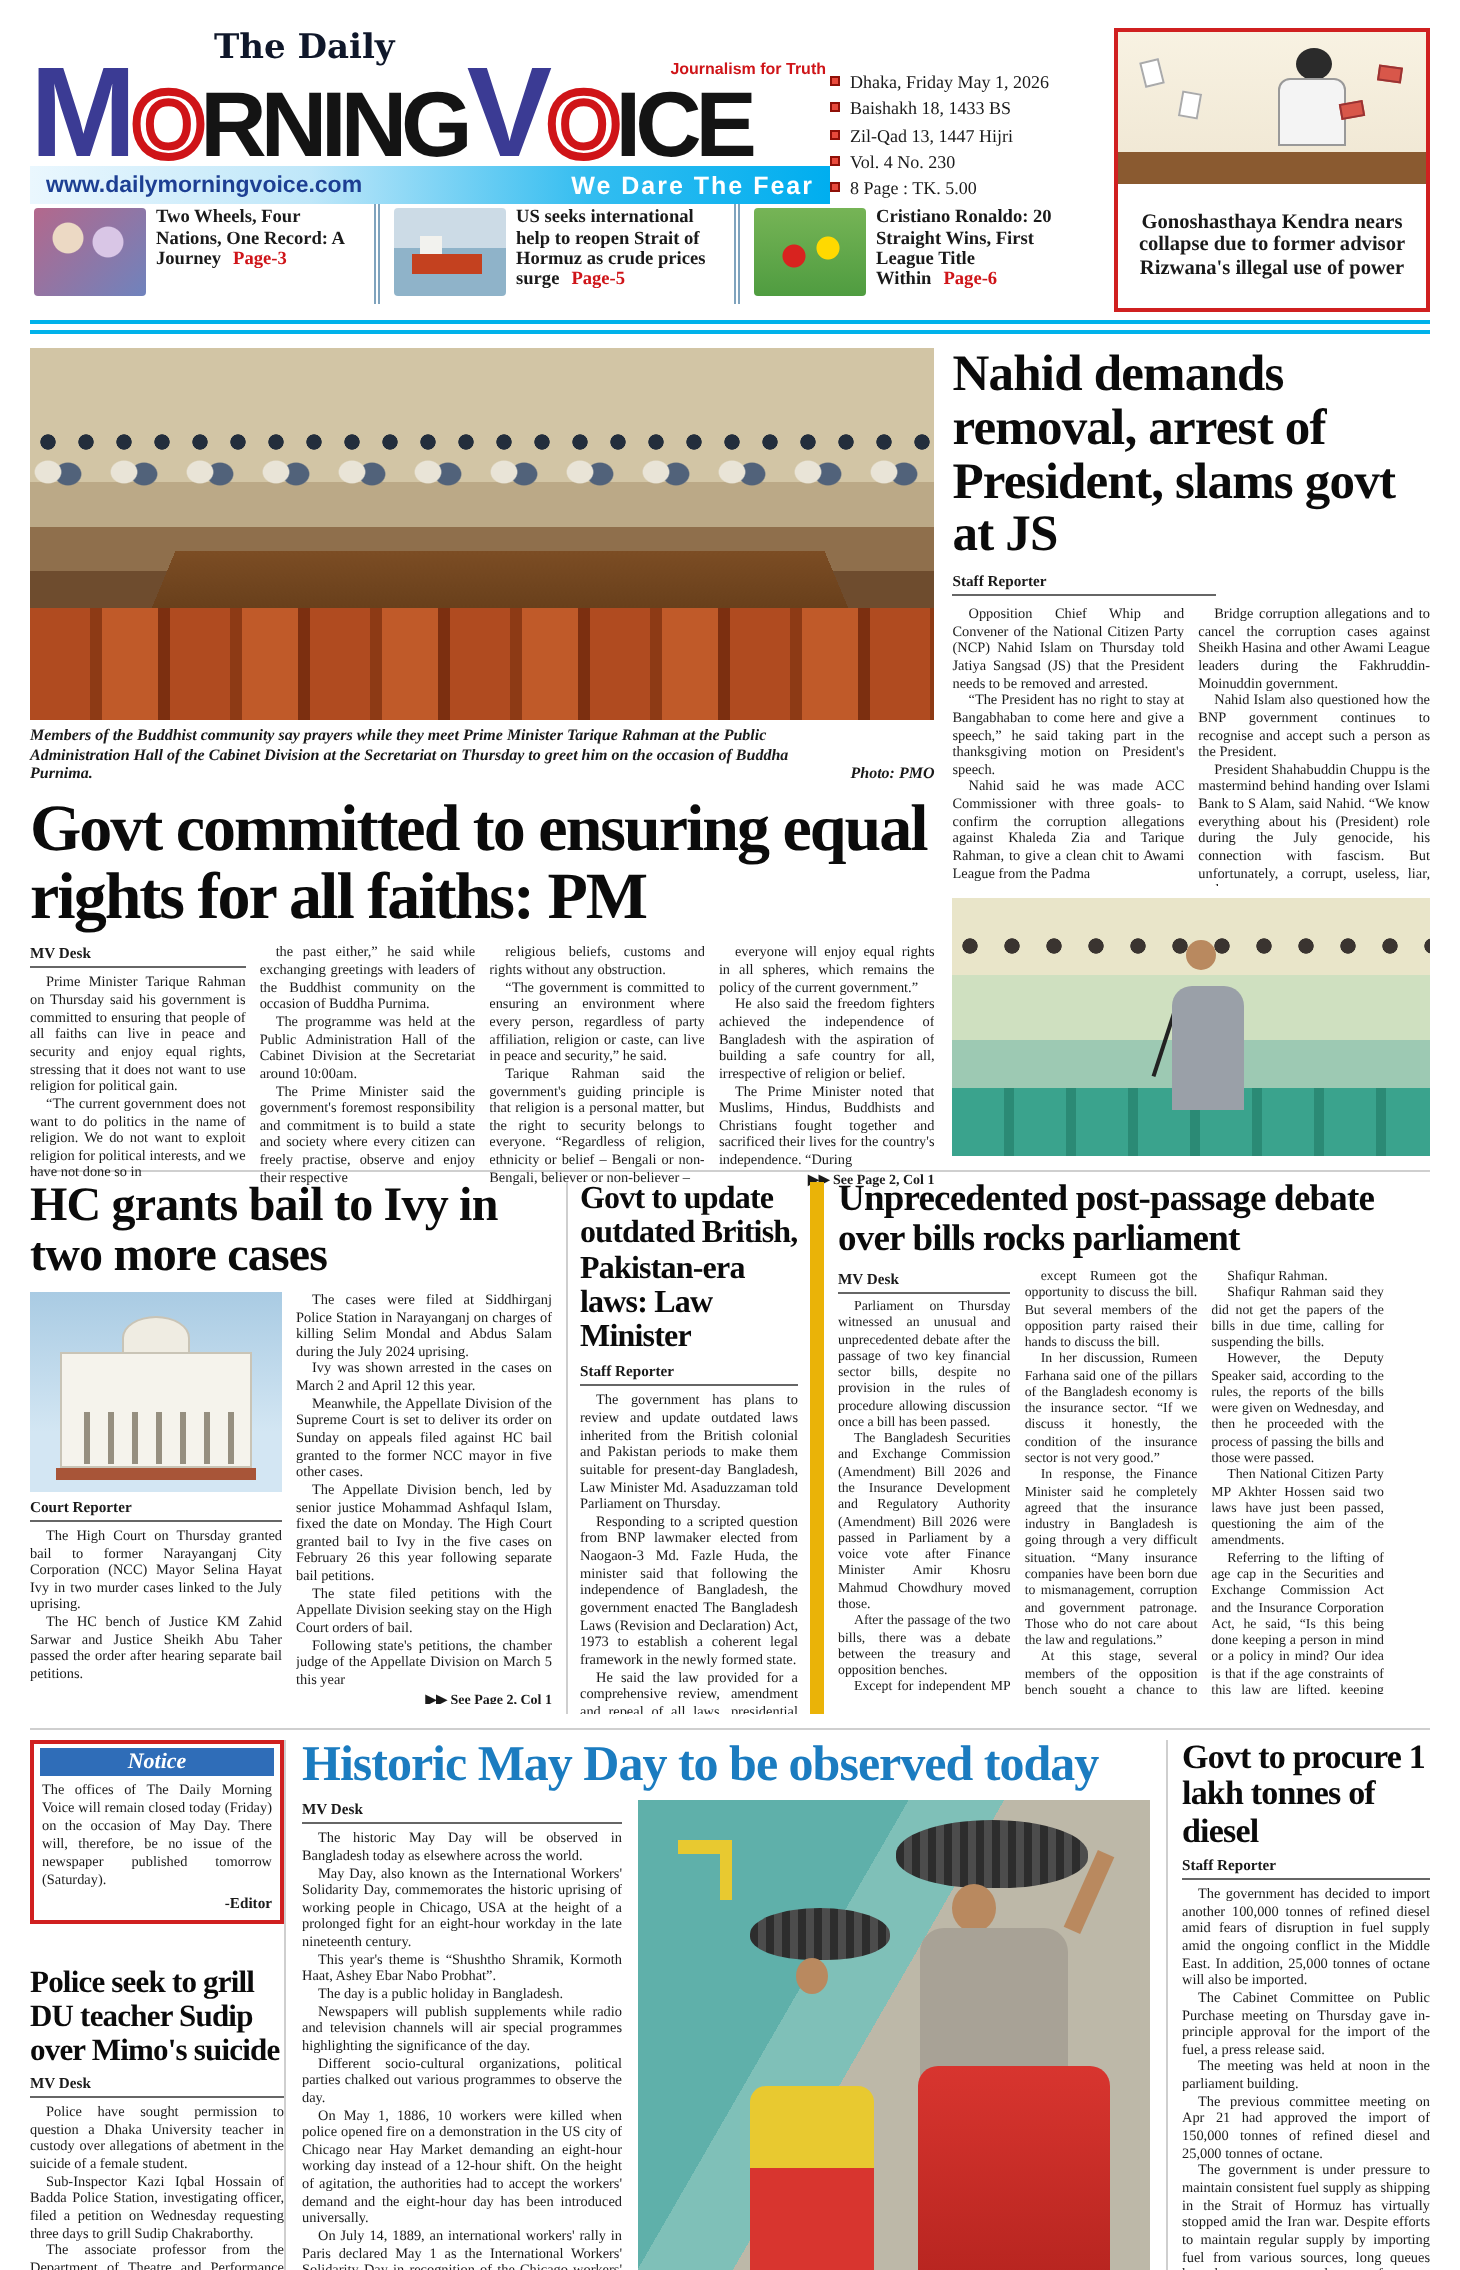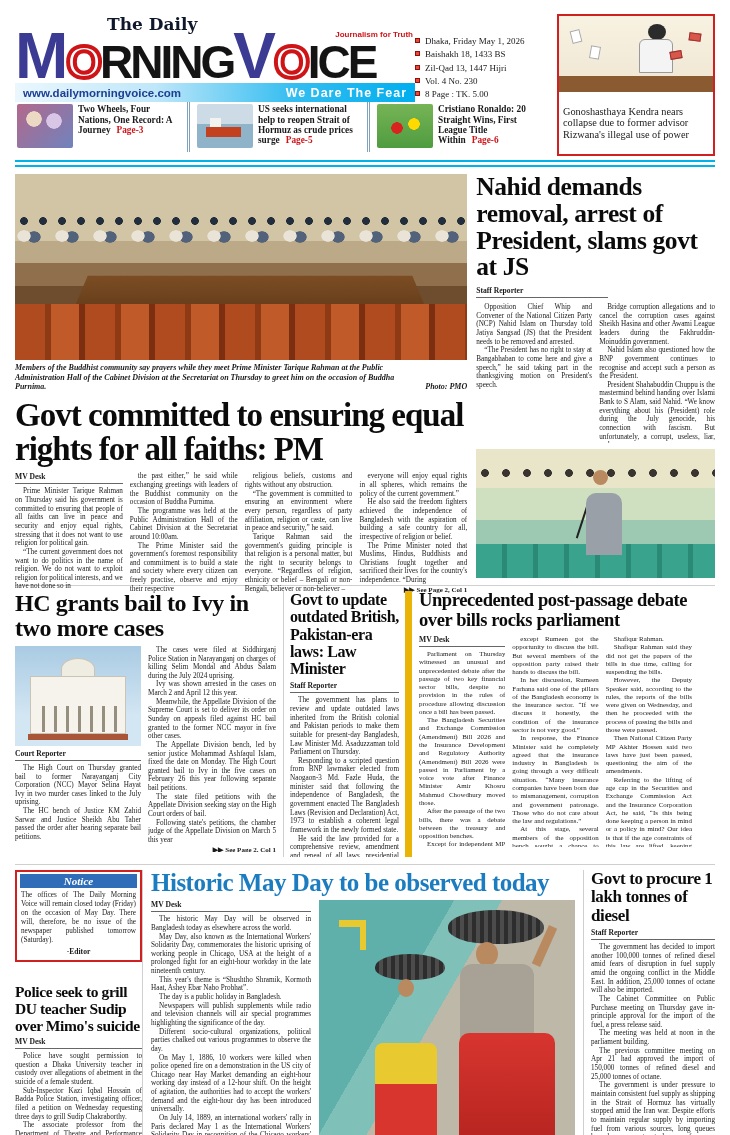--- a/index.html
+++ b/index.html
@@ -24,21 +24,21 @@
 .infoblock{width:132px;padding-top:22px;font-size:9px;line-height:1.25}
 .info-line{position:relative;padding-left:10px;margin-bottom:2px}
 .bullet{position:absolute;left:0;top:2px;width:5px;height:5px;background:#e84a3c;border:1px solid #8f1008}
 .cartoonbox{width:168px;height:142px;border:2px solid #d02020;background:#fff;display:flex;flex-direction:column}
 .cartoon-art{position:relative;height:76px;background:linear-gradient(#f8f2e2,#efe6d2);overflow:hidden}
 .c-head{position:absolute;left:58%;top:10%;width:18px;height:16px;border-radius:50%;background:#2b2b2b}
 .c-body{position:absolute;left:52%;top:30%;width:34px;height:34px;border-radius:6px 6px 0 0;background:#f4f4f4;border:1px solid #999}
 .c-paper{position:absolute;width:10px;height:13px;background:#fff;border:1px solid #aaa}
 .c-sign{position:absolute;width:12px;height:8px;background:#d8574a;border:1px solid #933}
 .c-desk{position:absolute;left:0;right:0;bottom:0;height:16px;background:#8a5a30}
-.cartoon-cap{flex:1;display:flex;align-items:center;padding:2px 4px;font-weight:normal;font-size:10.3px;line-height:1.12;text-align:left}
+.cartoon-cap{flex:1;display:flex;align-items:center;padding:2px 4px;font-weight:bold;font-size:10.3px;line-height:1.12;text-align:center}
 
 
 .teasers{display:flex;margin-top:0;height:50px}
 .teaser{display:flex;gap:5px;flex:1;padding:2px 5px 2px 2px;cursor:pointer}
 .teaser+.teaser{border-left:3px double #7fa3bd;padding-left:7px}
 .thumb{width:56px;height:44px;flex:none;border-radius:2px;position:relative;overflow:hidden}
 .thumb-bikers{background:radial-gradient(circle 8px at 17px 15px,#ecd9c4 93%,transparent),radial-gradient(circle 8px at 37px 17px,#d9c6e6 93%,transparent),linear-gradient(135deg,#b3688c,#6f83bd)}
 .thumb-ship{background:linear-gradient(#ccdbe6 0 46%,#8fb3c9 46% 100%)}
 .thumb-ship .hull{position:absolute;left:16%;bottom:26%;width:62%;height:22%;background:#c4411f}
 .thumb-ship .house{position:absolute;left:24%;bottom:47%;width:18%;height:22%;background:#f2f2ee}
@@ -96,21 +96,21 @@
 .bills-hl{font-size:18.5px;line-height:1.08}
 .bills-cols{margin-top:4px;height:212px}
 .bills .para{font-size:6.9px}
 
 
 .botsec{display:flex;margin-top:7px;border-top:1px solid #cfcfcf;padding-top:5px;height:286px}
 .bot-left{width:127px;flex:none}
 .noticebox{border:2px solid #d02020;padding:3px 4px 4px;margin-bottom:21px}
 .notice-title{background:#2f6db8;color:#fff;font-weight:bold;font-style:italic;text-align:center;font-size:11px;padding:1px 0;margin:-1px -1px 3px}
 .notice-body{font-size:7.2px;line-height:1.25;text-align:justify}
-.notice-sig{font-weight:bold;font-size:7.6px;text-align:center;margin-top:2px}
+.notice-sig{font-weight:bold;font-size:7.6px;text-align:right;margin-top:2px}
 .police-hl{font-size:15.5px;line-height:1.1;margin-bottom:3px}
 .mayday{width:452px;padding:0 8px;border-left:1px solid #cfcfcf;border-right:1px solid #cfcfcf;overflow:hidden}
 .mayday-hl{font-size:25px;color:#1b7cc0;line-height:1.05;letter-spacing:-0.5px;margin-bottom:4px}
 .mayday-row{display:flex;gap:8px}
 .mayday-text{width:160px;flex:none;height:248px;overflow:hidden;display:flex;flex-direction:column}
 .art-mayday{position:relative;flex:1;height:246px;background:linear-gradient(120deg,#5fb0aa 0 34%,#7fc0b8 34% 46%,#bdb8a8 46% 100%);overflow:hidden}
 .md-crane{position:absolute;left:8%;top:8%;width:26px;height:7px;background:#e8c930}
 .md-crane2{position:absolute;left:16%;top:8%;width:6px;height:30px;background:#e8c930}
 .md-basket{position:absolute;border-radius:50% 50% 45% 45%;background:repeating-linear-gradient(90deg,#2d2d2d 0 4px,#4c4c4c 4px 8px)}
 .md-b1{right:12%;top:4%;width:96px;height:34px}
@@ -251,20 +251,21 @@
     </div>
 
     <div class="main-right">
       <div class="hl nahid-hl">Nahid demands removal, arrest of President, slams govt at JS</div>
       <div class="byline nahid-by">Staff Reporter</div>
       <div class="cols nahid-cols">
         <div class="col">
 
         <p class="para">Opposition Chief Whip and Convener of the National Citizen Party (NCP) Nahid Islam on Thursday told Jatiya Sangsad (JS) that the President needs to be removed and arrested.</p>
             <p class="para">“The President has no right to stay at Bangabhaban to come here and give a speech,” he said taking part in the thanksgiving motion on President's speech.</p>
+            <p class="para">Nahid said he was made ACC Commissioner with three goals- to confirm the corruption allegations against Khaleda Zia and Tarique Rahman, to give a clean chit to Awami League from the Padma</p>
           </div>
         <div class="col">
           <div>
 
           <p class="para">Bridge corruption allegations and to cancel the corruption cases against Sheikh Hasina and other Awami League leaders during the Fakhruddin-Moinuddin government.</p>
               <p class="para">Nahid Islam also questioned how the BNP government continues to recognise and accept such a person as the President.</p>
               <p class="para">President Shahabuddin Chuppu is the mastermind behind handing over Islami Bank to S Alam, said Nahid. “We know everything about his (President) role during the July genocide, his connection with fascism. But unfortunately, a corrupt, useless, liar, and an</p>
             </div>
 
         </div>

